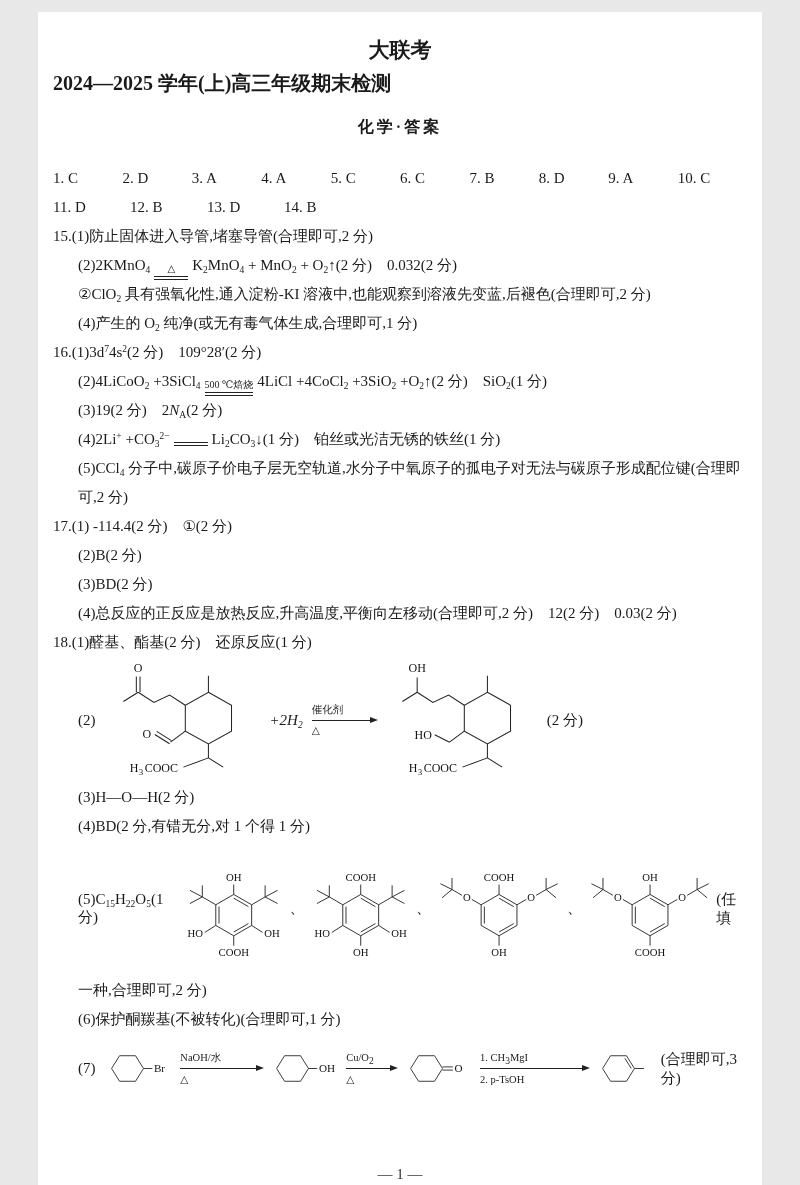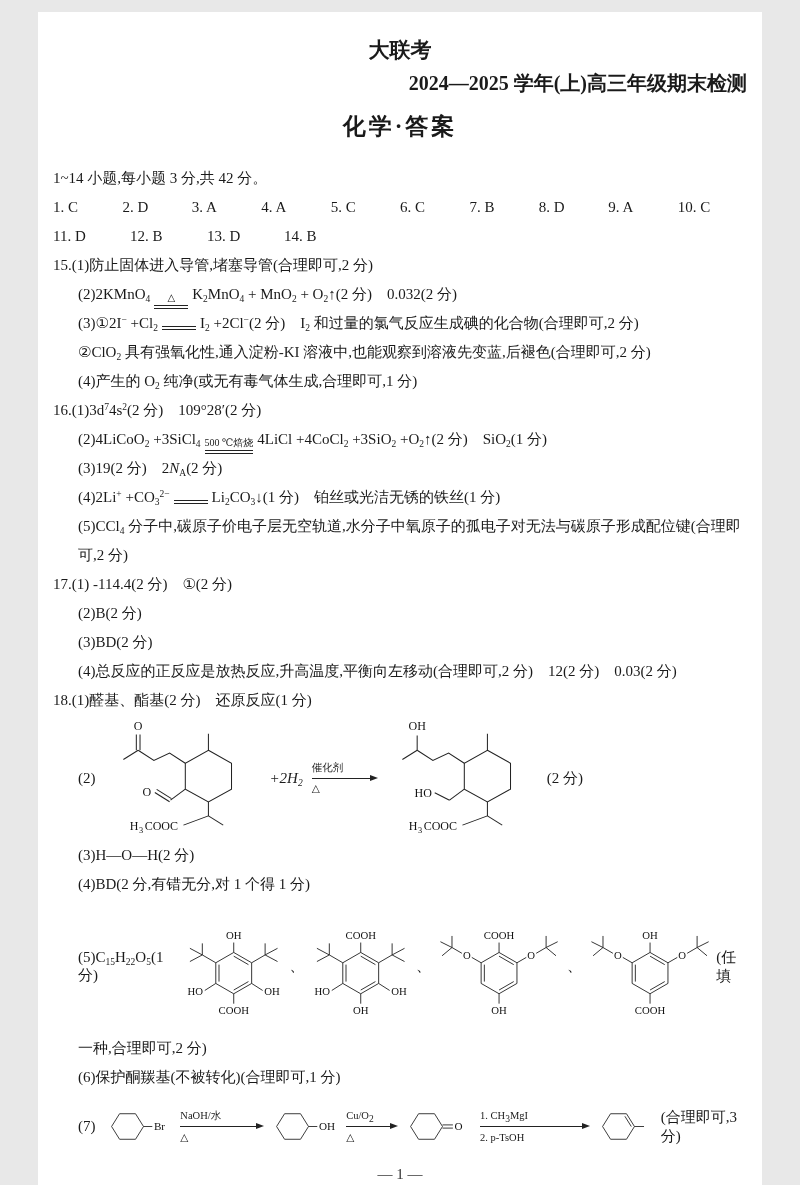--- a/index.html
+++ b/index.html
@@ -3,22 +3,22 @@
 <meta charset="utf-8">
 <style>
   html,body{margin:0;padding:0;background:#e8e8e8;}
   .page{
     width:724px;height:1185px;background:#ffffff;position:relative;overflow:hidden;
     font-family:"Liberation Serif","DejaVu Serif","DejaVu Sans",serif;
     color:#1a1a1a;font-size:15px;margin:12px auto;
   }
   .content{padding:26px 15px 0 15px;}
   .t1{font-size:21px;font-weight:bold;text-align:center;line-height:25px;margin:0 0 8px 0;}
-  .t2{font-size:20px;font-weight:bold;text-align:right;line-height:25px;margin:0 0 16px 0;}
-  .t3{font-size:23px;font-weight:bold;text-align:center;line-height:30px;letter-spacing:3px;margin:0 0 22px 0;}
+  .t2{font-size:20px;font-weight:bold;text-align:left;line-height:25px;margin:0 0 16px 0;}
+  .t3{font-size:16px;font-weight:bold;text-align:center;line-height:30px;letter-spacing:3px;margin:0 0 22px 0;}
   .ln{line-height:29px;white-space:nowrap;}
   .ind{padding-left:25px;}
   .mcrow{display:flex;line-height:29px;}
   .mc{width:77px;}
   sub{font-size:9.5px;vertical-align:-3px;line-height:0;}
   sup{font-size:9.5px;vertical-align:5px;line-height:0;}
   .it{font-style:italic;}
   
   .eqc{display:inline-flex;flex-direction:column;align-items:center;justify-content:center;vertical-align:-2px;margin:0 4px;}
   .eqc-top{font-size:10px;line-height:1;margin-bottom:2px;white-space:nowrap;}
@@ -47,21 +47,20 @@
 </head>
 <body>
 
 <div class="page">
   <div class="content">
 
     <div class="t1">大联考</div>
     <div class="t2">2024—2025 学年(上)高三年级期末检测</div>
     <div class="t3">化学·答案</div>
 
-    <div class="ln">1~14 小题,每小题 3 分,共 42 分。</div>
 
     <div class="mcrow">
       <span class="mc">1. C</span>
       <span class="mc">2. D</span>
       <span class="mc">3. A</span>
       <span class="mc">4. A</span>
       <span class="mc">5. C</span>
       <span class="mc">6. C</span>
       <span class="mc">7. B</span>
       <span class="mc">8. D</span>
@@ -73,23 +72,20 @@
       <span class="mc">12. B</span>
       <span class="mc">13. D</span>
       <span class="mc">14. B</span>
     </div>
 
     <div class="ln">15.(1)防止固体进入导管,堵塞导管(合理即可,2 分)</div>
     <div class="ln ind"><span>(2)2KMnO</span><sub>4</sub><span class="eqc">
           <span class="eqc-top">△</span>
           <span class="eqc-line"></span>
         </span><span>K</span><sub>2</sub><span>MnO</span><sub>4</sub><span> + MnO</span><sub>2</sub><span> + O</span><sub>2</sub><span>↑(2 分)　0.032(2 分)</span></div>
-    <div class="ln ind"><span>(3)①2I</span><sup>−</sup><span> +Cl</span><sub>2</sub><span class="eqc">
-          <span class="eqc-line"></span>
-        </span><span>I</span><sub>2</sub><span> +2Cl</span><sup>−</sup><span>(2 分)　I</span><sub>2</sub><span> 和过量的氯气反应生成碘的化合物(合理即可,2 分)</span></div>
     <div class="ln ind"><span>②ClO</span><sub>2</sub><span> 具有强氧化性,通入淀粉-KI 溶液中,也能观察到溶液先变蓝,后褪色(合理即可,2 分)</span></div>
     <div class="ln ind"><span>(4)产生的 O</span><sub>2</sub><span> 纯净(或无有毒气体生成,合理即可,1 分)</span></div>
 
     <div class="ln"><span>16.(1)3d</span><sup>7</sup><span>4s</span><sup>2</sup><span>(2 分)　109°28′(2 分)</span></div>
     <div class="ln ind"><span>(2)4LiCoO</span><sub>2</sub><span> +3SiCl</span><sub>4</sub><span class="eqc">
           <span class="eqc-top">500 ℃焙烧</span>
           <span class="eqc-line"></span>
         </span><span>4LiCl +4CoCl</span><sub>2</sub><span> +3SiO</span><sub>2</sub><span> +O</span><sub>2</sub><span>↑(2 分)　SiO</span><sub>2</sub><span>(1 分)</span></div>
     <div class="ln ind"><span>(3)19(2 分)　2</span><span class="it">N</span><sub>A</sub><span>(2 分)</span></div>
     <div class="ln ind"><span>(4)2Li</span><sup>+</sup><span> +CO</span><sub>3</sub><sup>2−</sup><span class="eqc">

